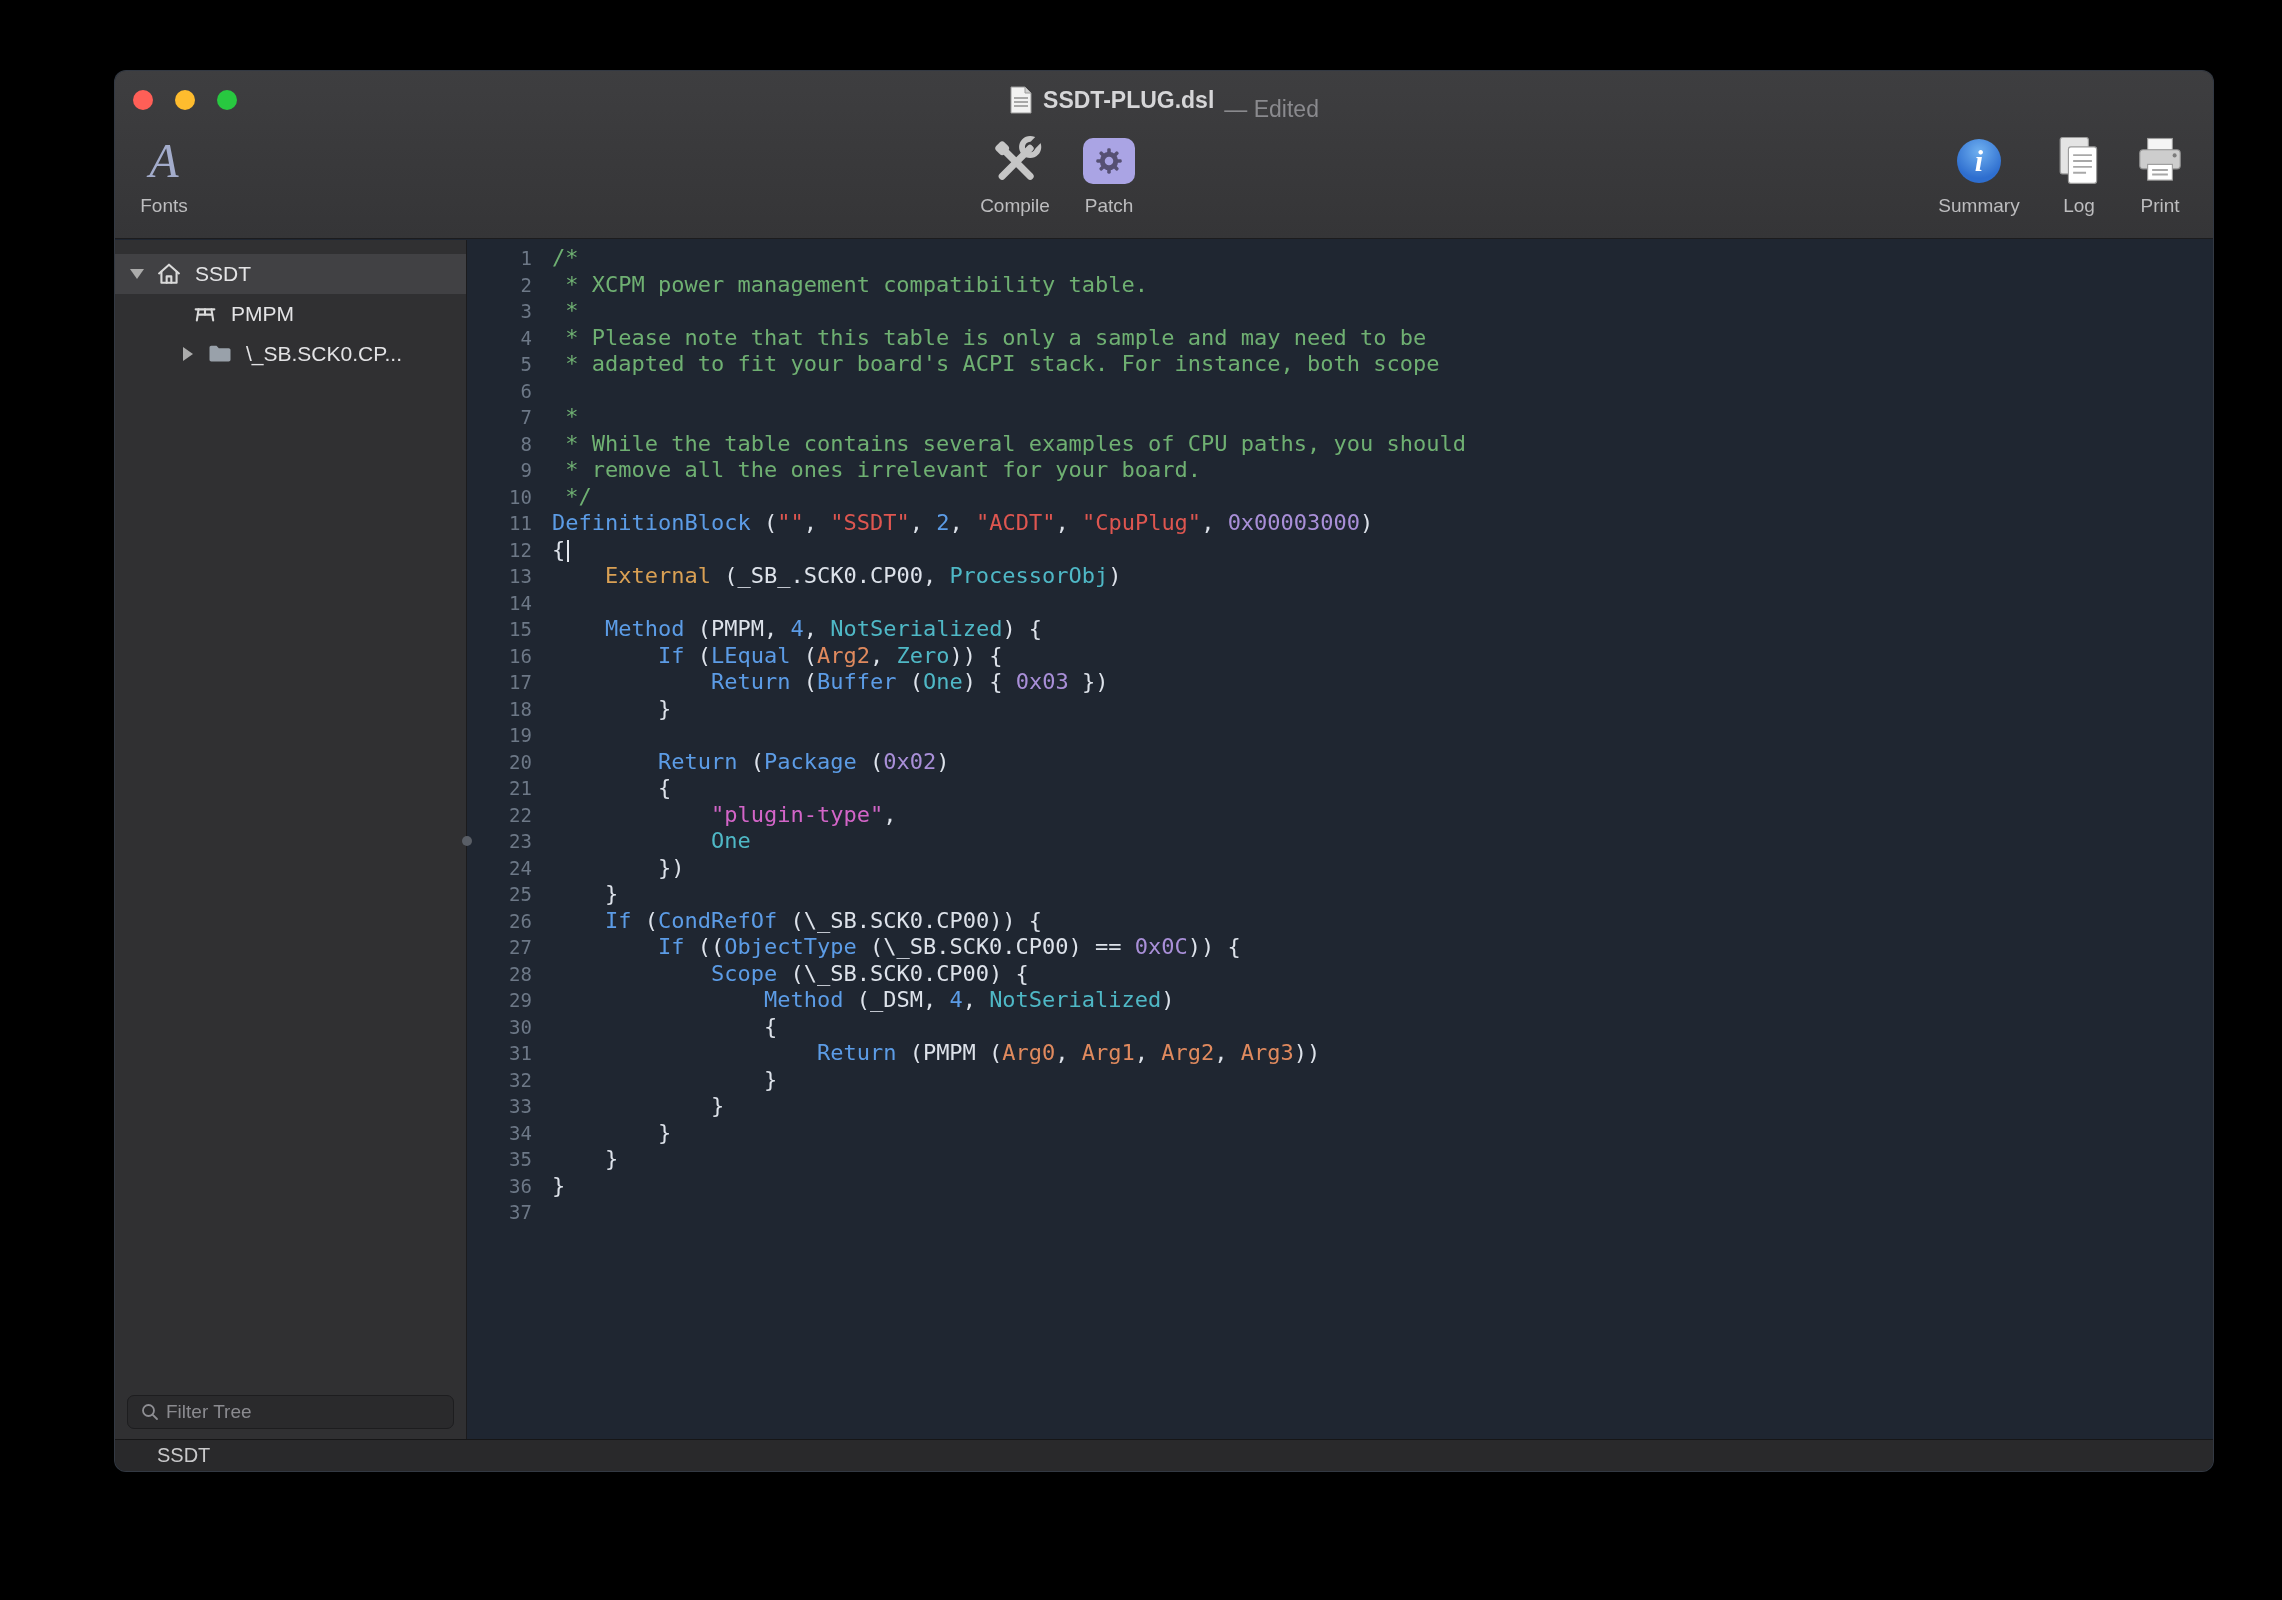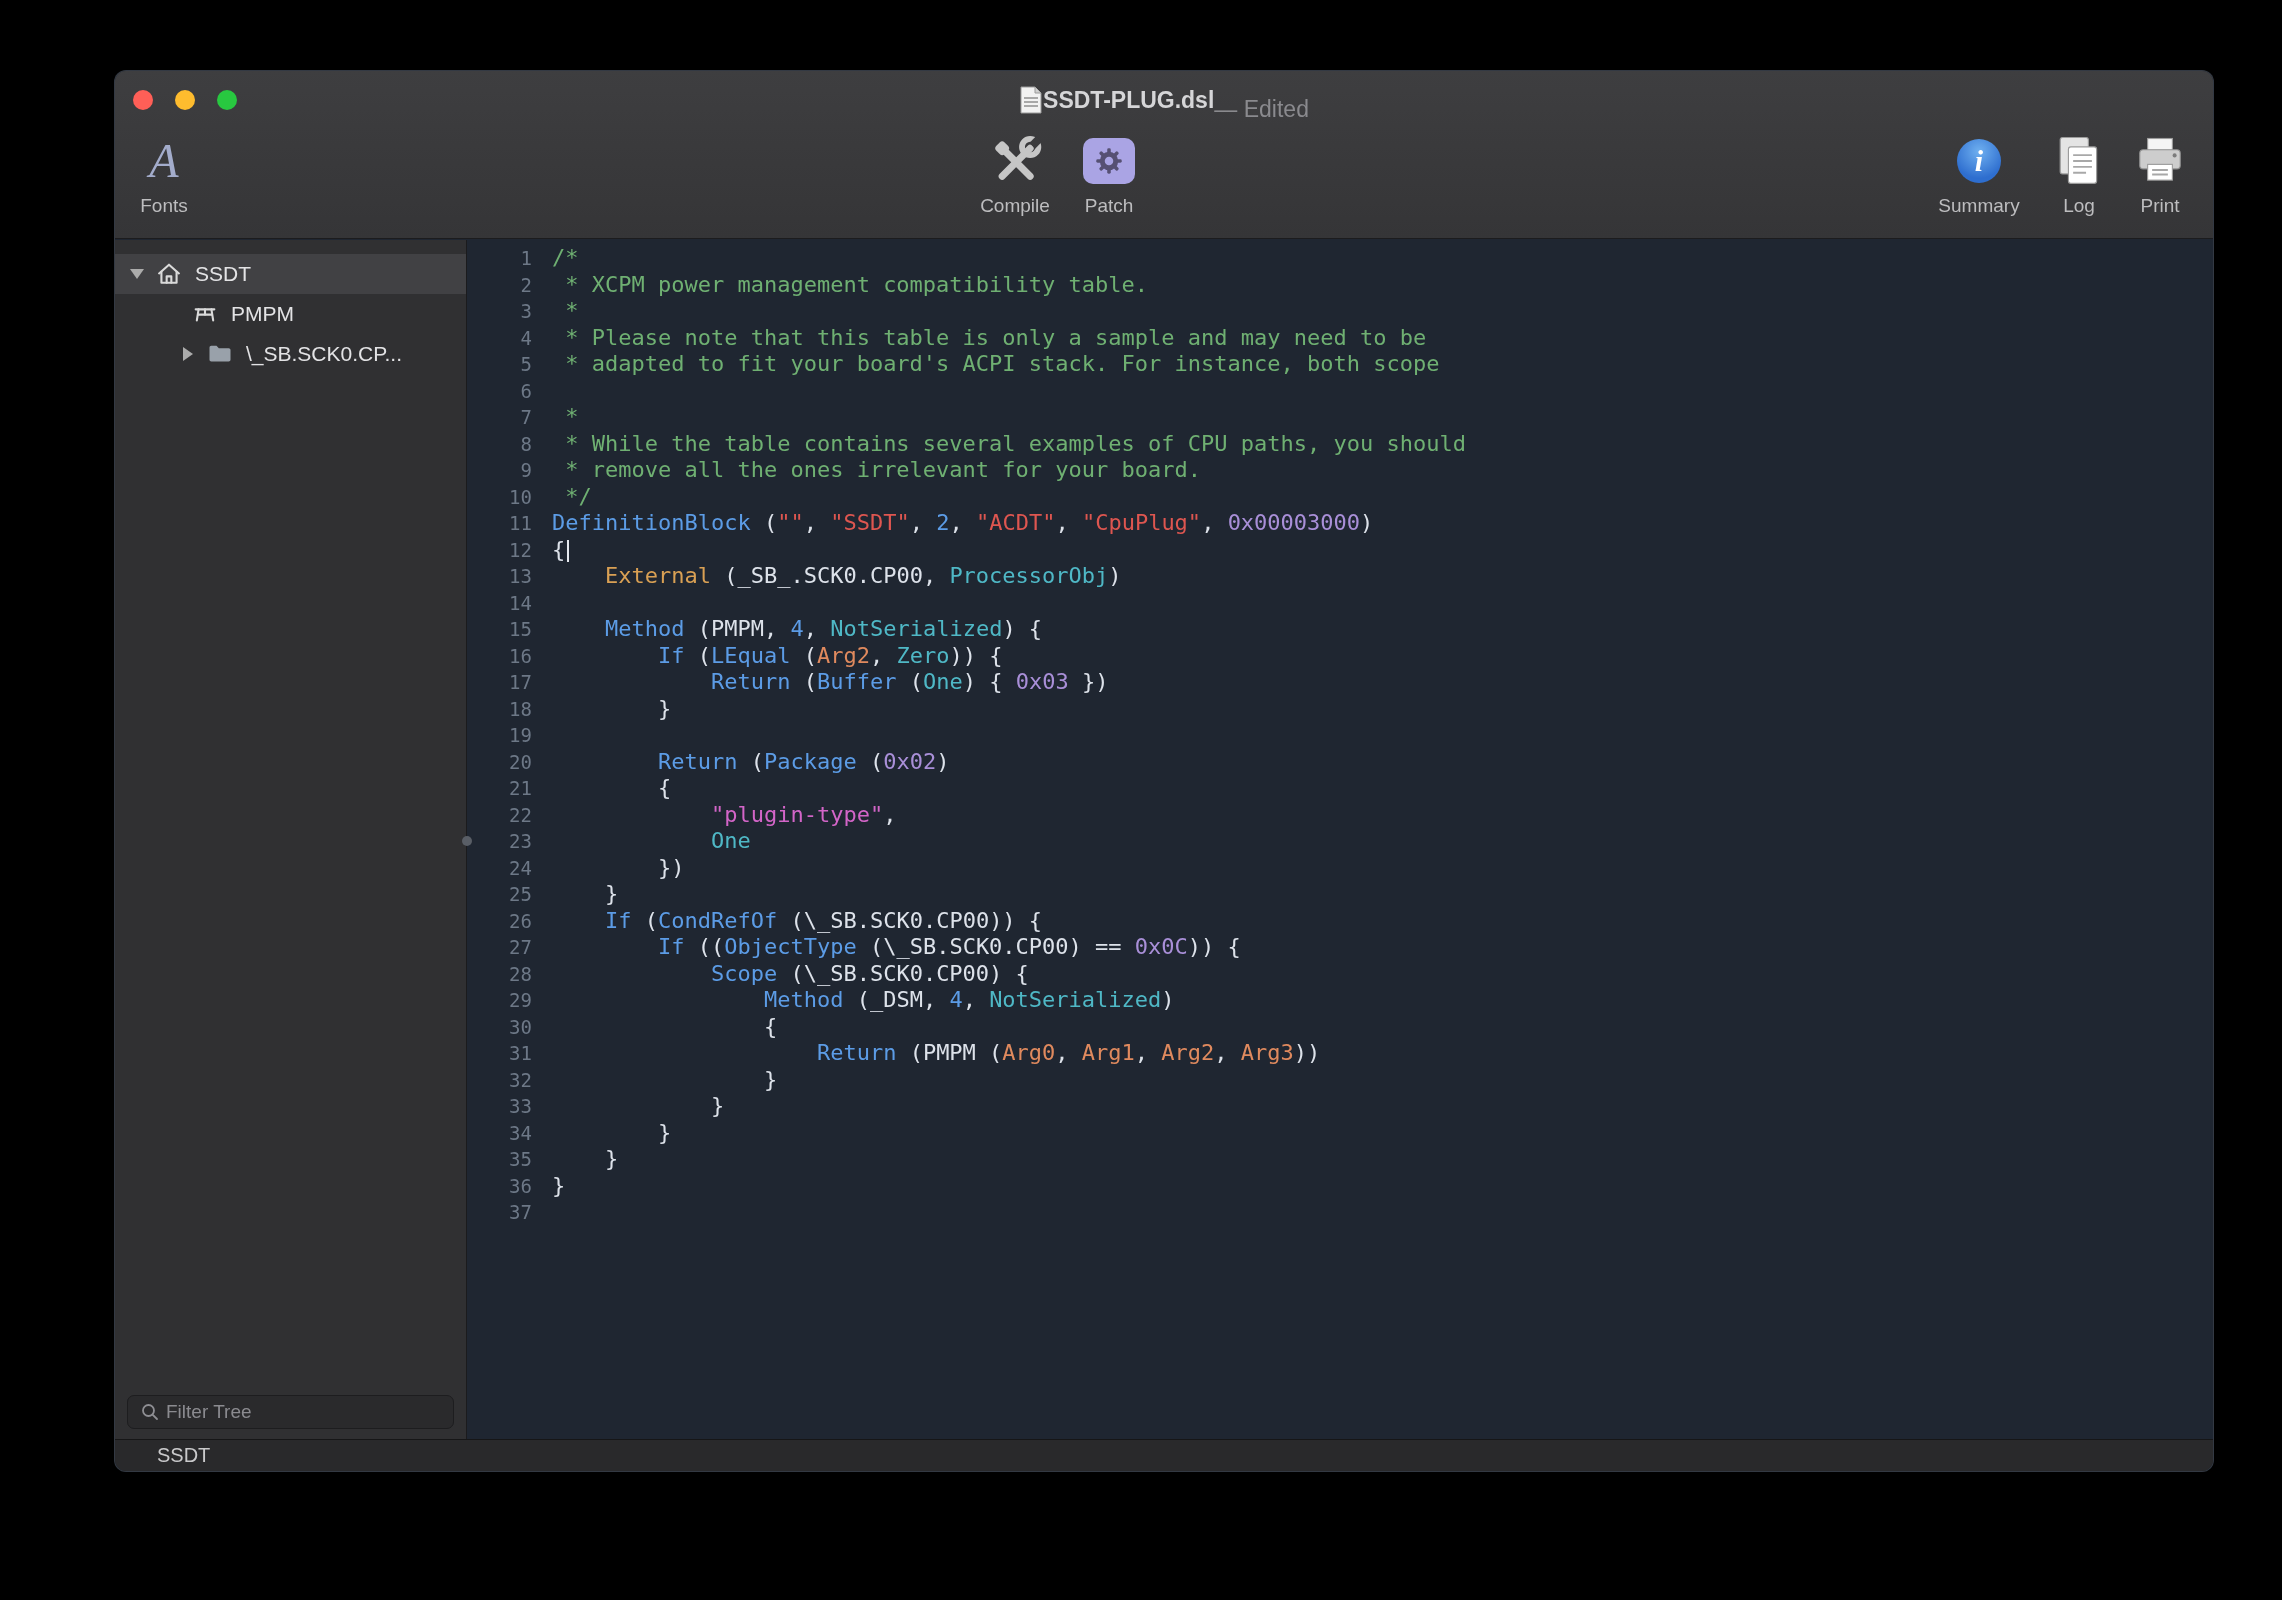--- a/index.html
+++ b/index.html
@@ -14,21 +14,21 @@
   .header { position:absolute; left:0; top:0; width:100%; height:168px;
             background:linear-gradient(#3e3e40,#353537);
             border-bottom:1px solid #1c1c1e; }
   .traffic { position:absolute; left:18px; top:19px; display:flex; gap:22px; }
   .dot { width:20px; height:20px; border-radius:50%; }
   .dot.close    { background:var(--traffic-close,#ff5f57); }
   .dot.minimize { background:var(--traffic-minimize,#febc2e); }
   .dot.zoom     { background:var(--traffic-zoom,#28c840); }
 
   .titlerow { position:absolute; left:0; top:0; width:100%; height:58px;
-              display:flex; align-items:center; justify-content:center; }
+              display:flex; align-items:center; justify-content:center; gap:10px; }
   .title-main   { font-size:23px; color:#d6d6d8; font-weight:600; }
   .title-suffix { font-size:23px; color:#8a8a8e; font-weight:400;margin-top:19px; }
   .doc-icon { width:24px; height:28px; }
 
   .toolbtn { position:absolute; top:60px; transform:translateX(-50%);
              display:flex; flex-direction:column; align-items:center; gap:4px;
              min-width:90px; cursor:default; }
   .tool-icon { height:60px; display:flex; align-items:center; justify-content:center; }
   .tool-label { font-size:19px; color:#bdbdbf; }
   .fonts-a { font-family:"Liberation Serif", serif; font-style:italic;

